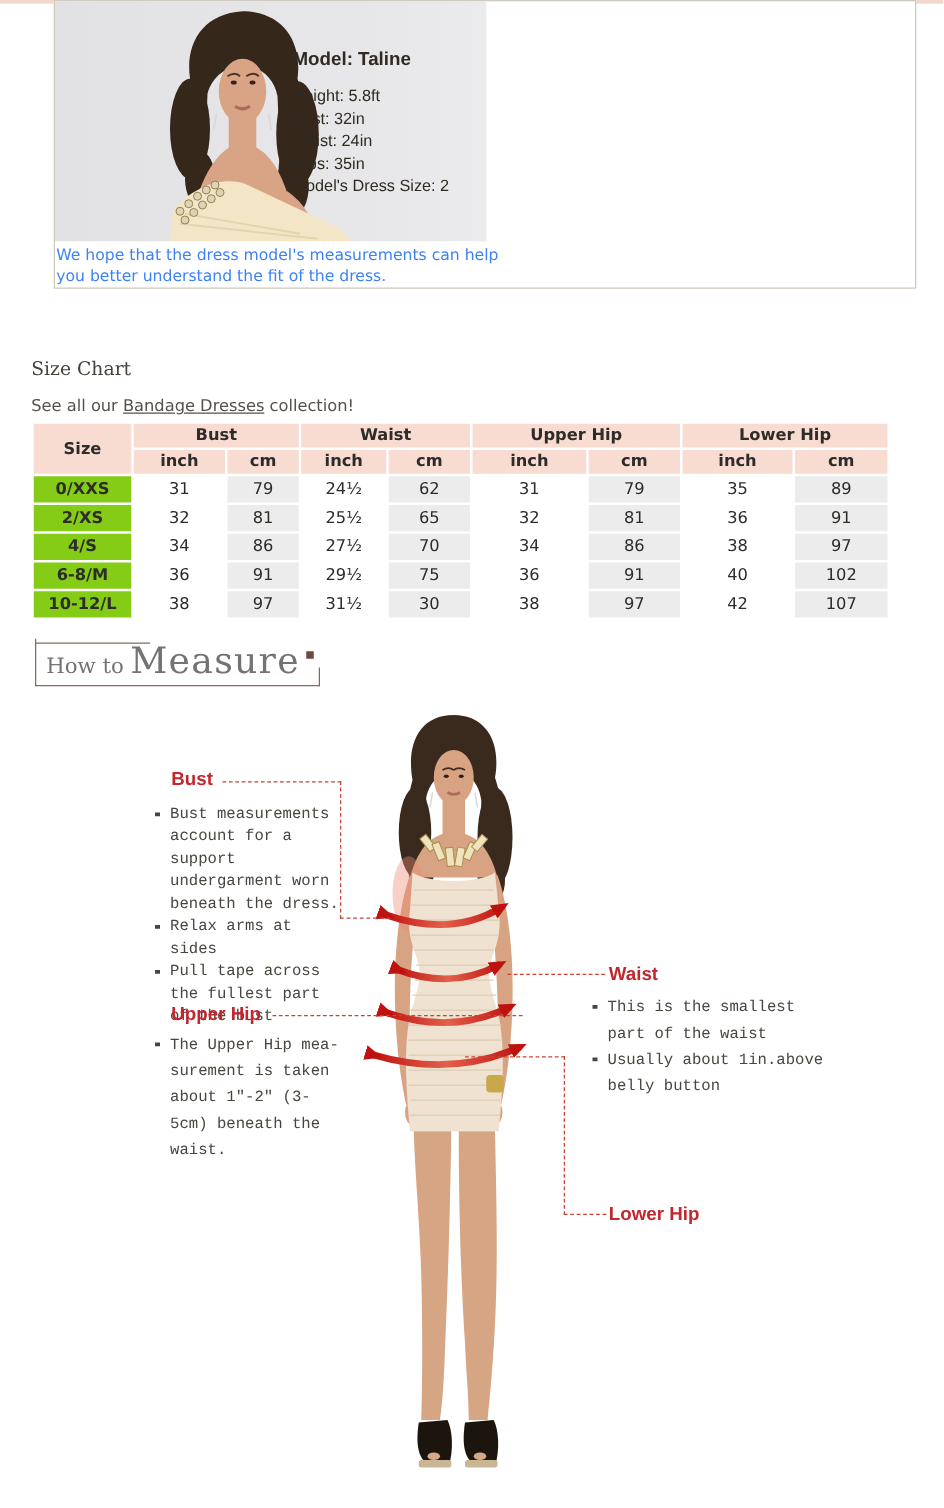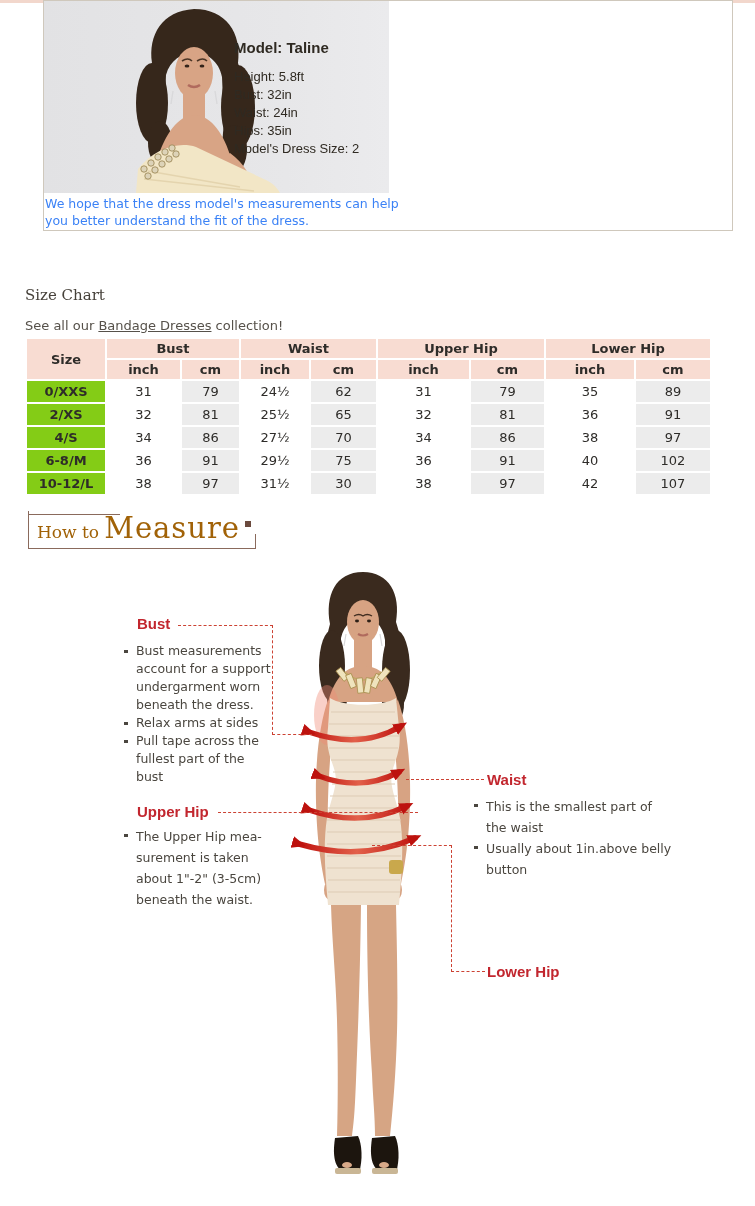--- a/index.html
+++ b/index.html
@@ -29,32 +29,32 @@
   #size-table{left:25px;top:337px;}
   table{border-collapse:separate;border-spacing:2px;table-layout:fixed;}
   th,td{text-align:center;vertical-align:middle;font-size:13px;color:#2e2c29;padding:0;}
   thead th{background:#f8dcd2;font-weight:bold;height:19px;}
   tbody th{background:#84cc16;font-weight:bold;height:21px;}
   tbody td{height:21px;}
   td.inch{background:#ffffff;}
   td.cm{background:#ececec;}
 
   
-  #htm-heading{left:28px;top:511px;padding:0 16px 3px 8px;color:#a16207;
+  #htm-heading{left:28px;top:511px;padding:0 16px 3px 8px;color:#737373;
       border-left:1px solid #8a6a5c;border-bottom:1px solid #8a6a5c;white-space:nowrap;}
   #htm-heading .small{font-family:"DejaVu Serif",serif;font-size:17px;}
   #htm-heading .big{font-family:"DejaVu Serif",serif;font-size:29px;letter-spacing:1px;}
   #htm-top-border{position:absolute;left:-1px;top:3px;width:92px;height:1px;background:#8a6a5c;}
   #htm-right-border{position:absolute;right:0;bottom:-1px;width:1px;height:15px;background:#8a6a5c;}
   #htm-square{position:absolute;right:5px;top:10px;width:6px;height:6px;background:#6b4a3e;}
 
   
   .measure-label{font-family:"Liberation Sans",sans-serif;font-weight:bold;font-size:15px;color:#c2262e;}
   ul.bullets{list-style:none;margin:0;padding:0;font-size:12.5px;color:#4a463f;}
-  ul.bullets li{position:relative;padding-left:14px;}
+  ul.bullets li{position:relative;padding-left:14px;font-family:Liberation Mono, monospace;}
   ul.bullets li::before{content:"";position:absolute;left:2px;top:8px;width:4px;height:3px;background:#4a463f;}
   ul.lh18 li{line-height:18px;}
   ul.lh21 li{line-height:21px;}
 
   
   .dash-h{border-top:1px dashed #cc4233;height:0;}
   .dash-v{border-left:1px dashed #cc4233;width:0;}
 </style>
 </head>
 <body>

